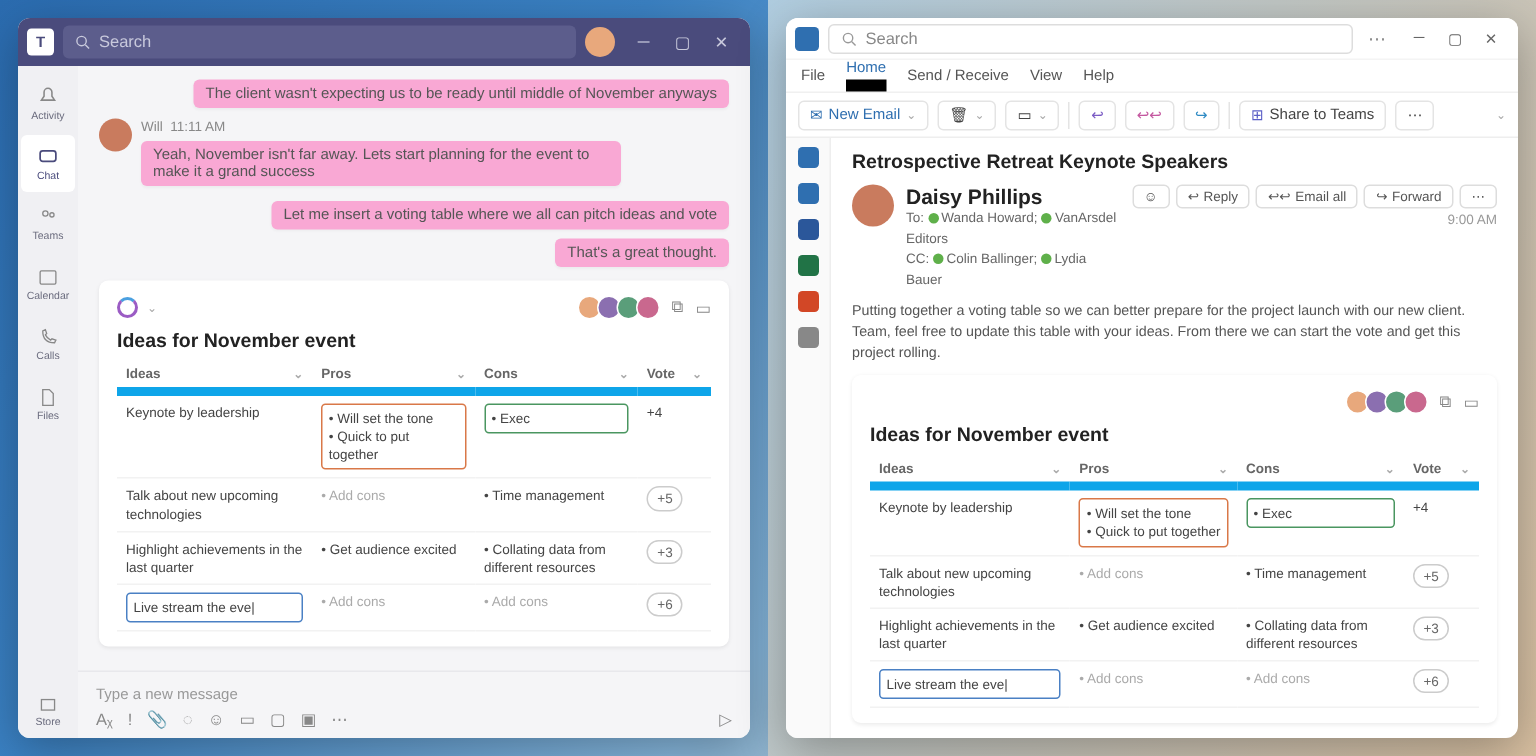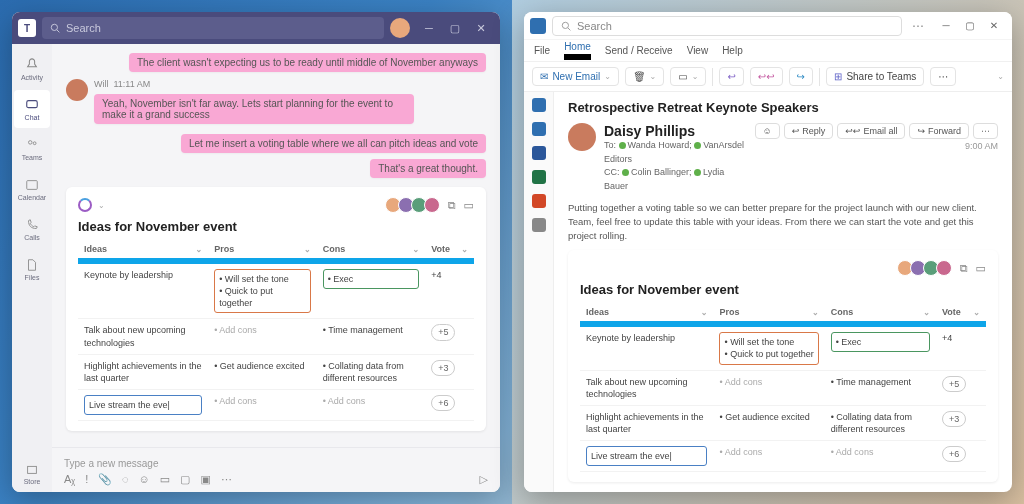--- a/index.html
+++ b/index.html
@@ -39,31 +39,31 @@
 .vth{padding:4px 6px;font-weight:700;color:#666;display:flex;align-items:center;justify-content:space-between;border-bottom:6px solid #0ea5e9}
 .vtd{padding:5px 6px;border-bottom:1px solid #f2f2f2;line-height:1.35}
 .chev{font-size:8px;color:#aaa}
 .pros-box{border:1.5px solid #d97848;border-radius:3px;padding:3px 4px}
 .cons-box{border:1.5px solid #4a9660;border-radius:3px;padding:3px 4px}
 .idea-box{border:1.5px solid #4a80c4;border-radius:3px;padding:3px 4px}
 .addc{color:#aaa}
 .votebtn{display:inline-flex;align-items:center;justify-content:center;border:1px solid #ccc;border-radius:10px;padding:1px 6px;font-size:9px;color:#666}
 .compose{border-top:1px solid #e8e8ec;padding:6px 12px}
 .compose-in{font-size:10px;color:#999;padding:4px 0}
-.compose-tools{display:flex;gap:10px;color:#888;font-size:11px;}
+.compose-tools{display:flex;gap:10px;color:#888;font-size:11px;align-items:center}
 .compose-send{margin-left:auto}
 
 
 .o-titlebar{height:28px;background:#fff;display:flex;align-items:center;padding:0 6px;gap:6px;border-bottom:1px solid #f4f4f4}
 .o-logo{width:16px;height:16px;background:#2f6fb0;border-radius:3px}
 .o-search{flex:1;height:20px;border:1px solid #ddd;border-radius:4px;display:flex;align-items:center;padding:0 8px;gap:6px;color:#888;font-size:11px}
 .o-winbtns{display:flex;gap:0}
 .o-winbtn{width:24px;height:22px;display:flex;align-items:center;justify-content:center;color:#666;font-size:10px}
 .o-menubar{height:22px;display:flex;align-items:center;padding:0 10px;gap:14px;font-size:10px;color:#555;border-bottom:1px solid #f0f0f0}
-.o-menubar .active{color:#2f6fb0;border-bottom:6px solid #000000;padding-bottom:2px}
+.o-menubar .active{color:#2f6fb0;border-bottom:8px solid #000000;padding-bottom:2px}
 .o-ribbon{height:30px;display:flex;align-items:center;padding:0 8px;gap:6px;border-bottom:1px solid #eee}
 .o-btn{display:flex;align-items:center;gap:4px;padding:3px 7px;border:1px solid #e4e4e4;border-radius:4px;font-size:10px;color:#444}
 .o-btn-primary{color:#2f6fb0}
 .o-vbar{width:1px;height:18px;background:#e4e4e4}
 .o-body{flex:1;display:flex;overflow:hidden}
 .o-rail{width:30px;background:#fafafa;border-right:1px solid #eee;display:flex;flex-direction:column;align-items:center;padding-top:6px;gap:10px}
 .o-railicon{width:14px;height:14px;border-radius:3px}
 .o-read{flex:1;padding:8px 14px;overflow:auto;font-size:10px;color:#444}
 .o-subject{font-size:13px;font-weight:600;color:#222;margin-bottom:8px}
 .o-header{display:flex;gap:8px;align-items:flex-start;margin-bottom:4px}

